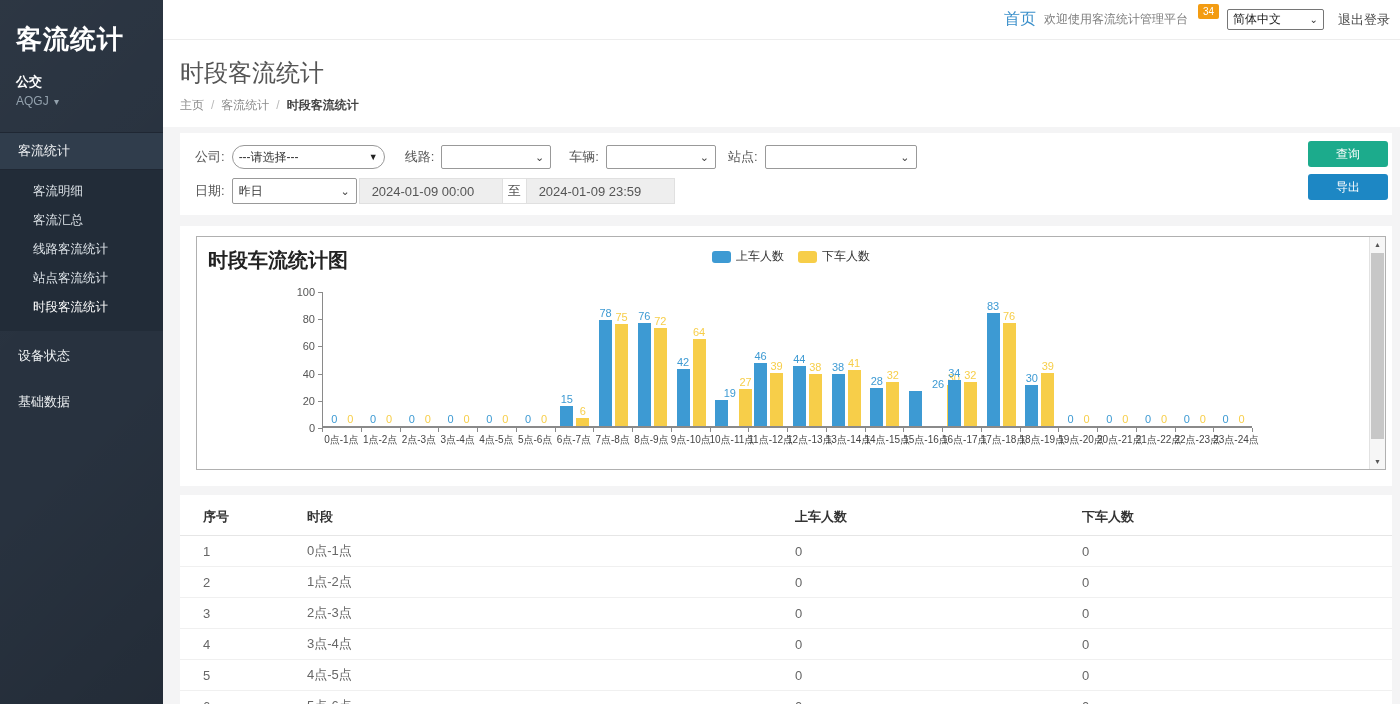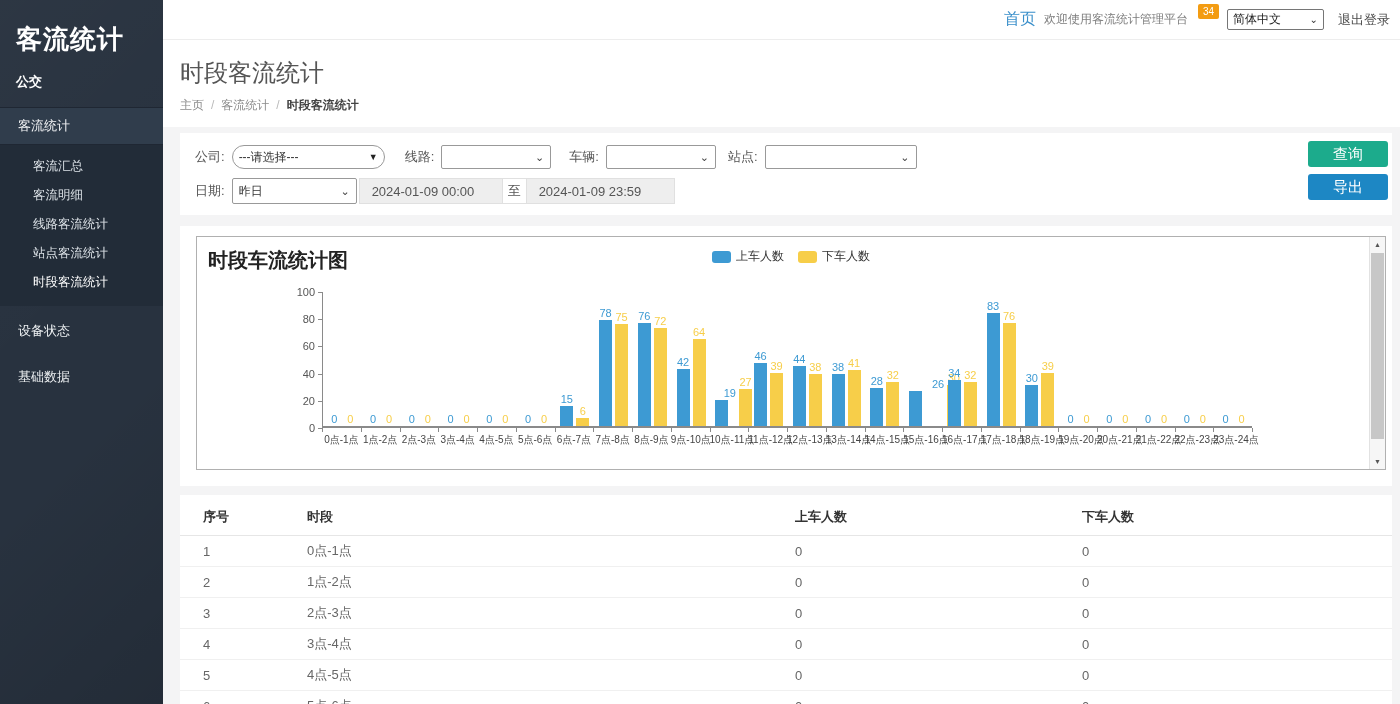--- a/index.html
+++ b/index.html
@@ -60,21 +60,21 @@
   .sel-vehicle { width:110px; margin-right:12px; }
   .sel-station { width:152px; }
   .sel-date { width:125px; height:26px; margin-right:2px; }
   .date-input { height:26px; background:#eeeeee; border:1px solid #e0e0e0; font-size:13px; color:#555;
     display:flex; align-items:center; padding:0 12px; cursor:text; }
   .date-start { width:143px; border-right:none; }
   .date-end { width:148px; border-left:none; }
   .date-sep { height:26px; width:25px; background:#fff; border:1px solid #e0e0e0; font-size:13px; color:#555;
     display:flex; align-items:center; justify-content:center; }
   .btn-col { position:absolute; right:4px; top:8px; display:flex; flex-direction:column; gap:7px; }
-  .btn { width:80px; height:26px; border:none; border-radius:3px; color:#fff; font-size:15px; cursor:pointer;
+  .btn { width:80px; height:26px; border:none; border-radius:3px; color:#fff; font-size:12px; cursor:pointer;
     font-family:inherit; }
   .btn-query { background:#1cab8c; }
   .btn-export { background:#1d87c4; }
 
   
   .chart-section { background:#ffffff; margin-top:11px; padding:10px 6px 16px 16px; }
   .chart-box { border:1px solid #b0b0b0; height:234px; position:relative; background:#fff; }
   .chart-head { position:relative; height:30px; }
   .chart-title { position:absolute; left:11px; top:10px; font-size:20px; font-weight:bold; color:#222; }
   .legend { position:absolute; left:50%; transform:translateX(-50%); top:11px; display:flex; gap:14px; }
@@ -108,25 +108,29 @@
   th:first-child, td:first-child { padding-left:23px; width:127px; }
   th:nth-child(2), td:nth-child(2) { width:488px; }
   th:nth-child(3), td:nth-child(3) { width:287px; }
 </style>
 </head>
 <body>
 
 <aside class="sidebar">
   <div class="logo">客流统计</div>
   <div class="org">公交</div>
+  <div class="org-code">
+    <span>AQGJ</span>
+    <span class="caret">▾</span>
+  </div>
   <nav class="menu">
     <div class="menu-header">客流统计</div>
     <div class="submenu" id="submenu">
+        <div class="submenu-item">客流明细</div>
         <div class="submenu-item">客流汇总</div>
-        <div class="submenu-item">客流明细</div>
         <div class="submenu-item">线路客流统计</div>
         <div class="submenu-item">站点客流统计</div>
         <div class="submenu-item active">时段客流统计</div>
       </div>
     <div id="side-extra">
         <div class="menu-item">设备状态</div>
         <div class="menu-item">基础数据</div>
       </div>
   </nav>
 </aside>

